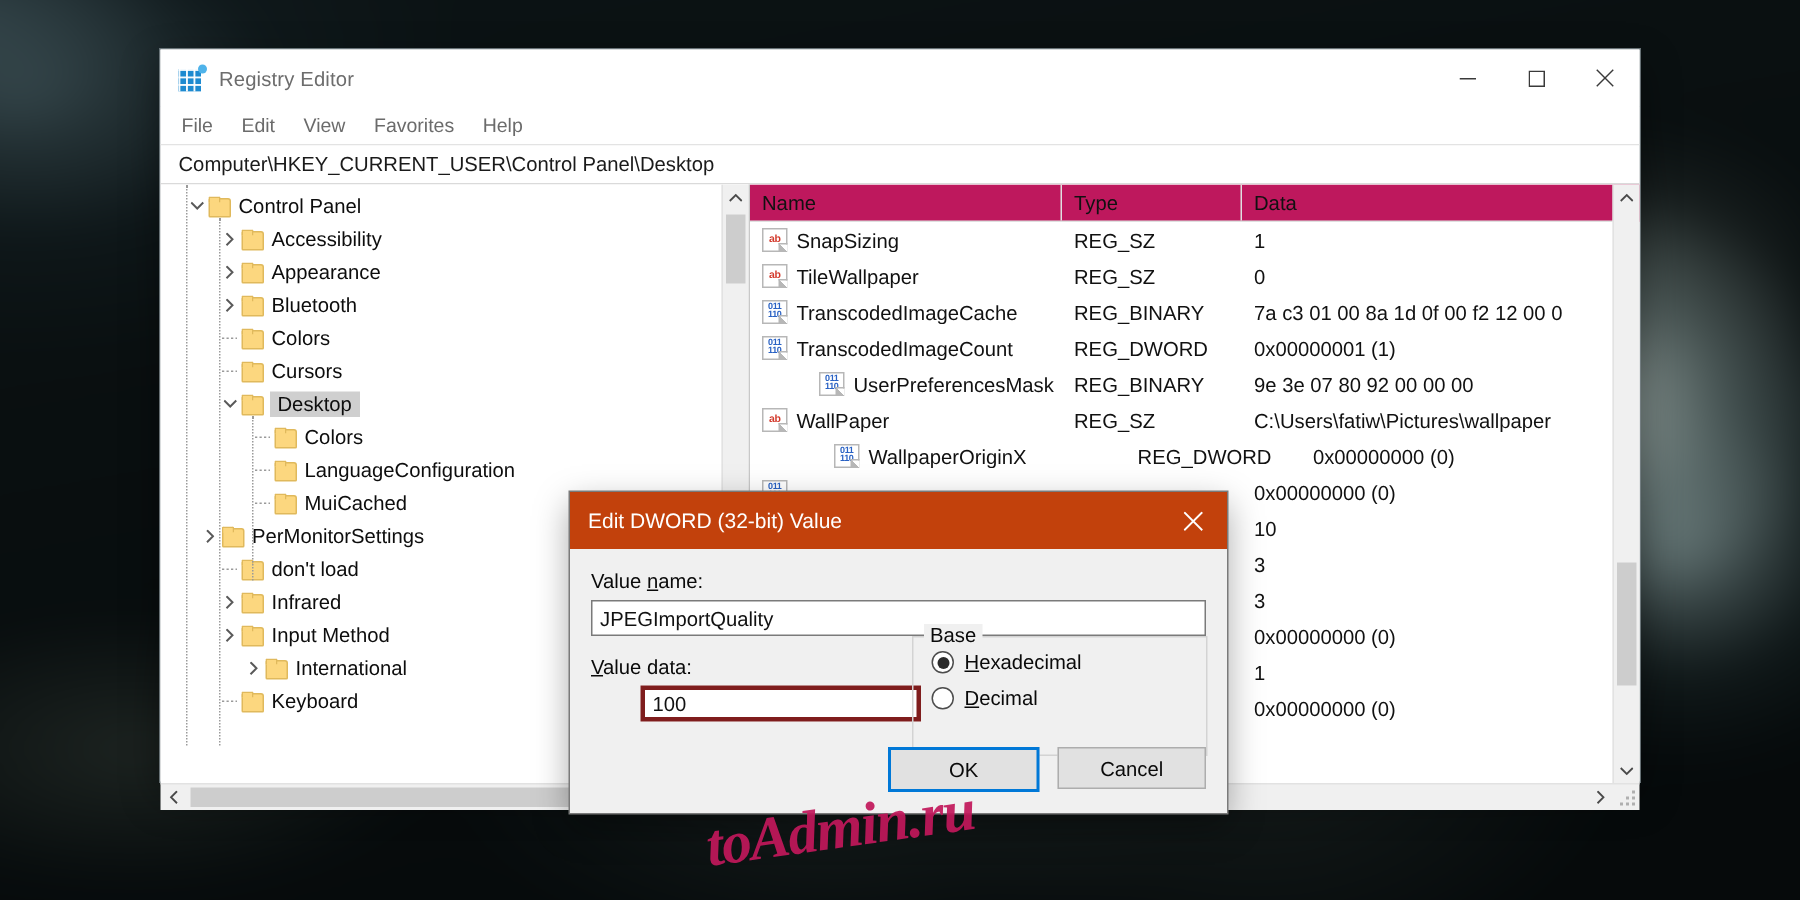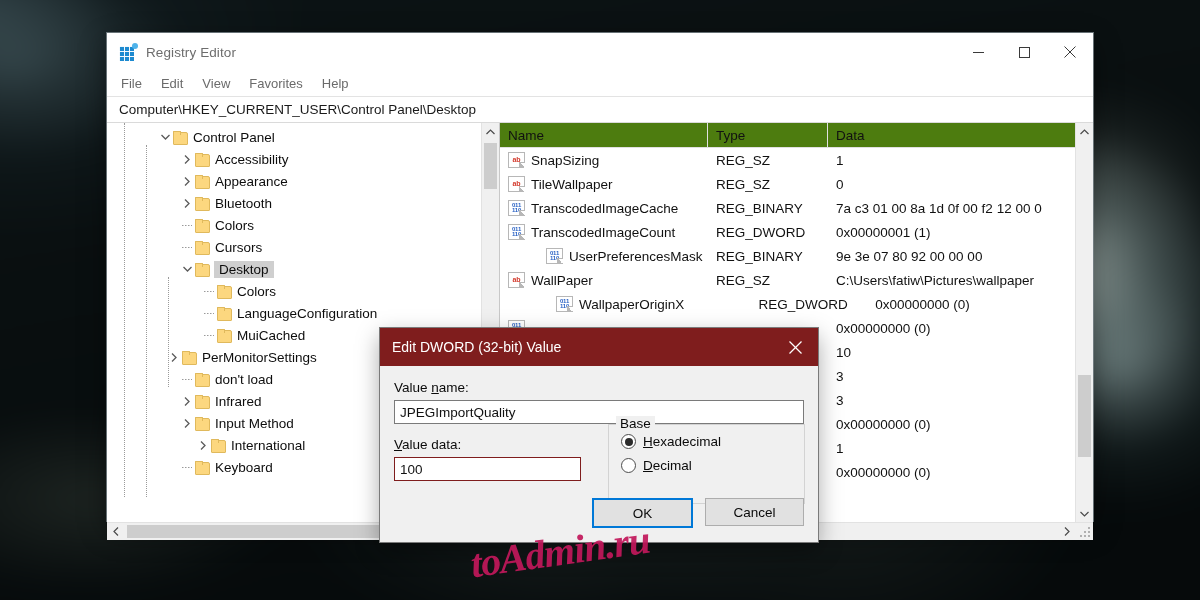--- a/index.html
+++ b/index.html
@@ -109,21 +109,20 @@
     width: 392px;
     background: #ffffff;
     position: relative;
     overflow: hidden;
     border-right: 1px solid #c8c8c8;
   }
   .tree {
     padding-top: 3px;
     font-size: 13.5px;
     color: #0d0d0d;
-    margin-left: 34px;
   }
   .tnode {
     height: 22px;
     display: flex; align-items: center;
     white-space: nowrap;
     position: relative;
   }
   .tnode .twist {
     width: 16px; height: 22px; flex: 0 0 16px;
     display:flex; align-items:center; justify-content:center;
@@ -198,21 +197,21 @@
   .listpane {
     flex: 1;
     background: #ffffff;
     position: relative;
     overflow: hidden;
   }
   .lv-header {
     height: 24px;
     display: flex;
     border-bottom: 1px solid #e0e0e0;
-    background: #4d7c0f;
+    background: #be185d;
     font-size: 13.5px; color: #111; text-align: center;
   }
   .lv-header .col {
     display:flex; align-items:center;
     padding-left: 8px;
     border-right: 1px solid #e0e0e0;
     box-sizing: border-box;
   }
   .lv-rows { font-size: 13.5px; color: #111; }
   .lv-row {
@@ -257,21 +256,21 @@
   
   #dialog {
     position: absolute;
     left: 380px; top: 328px;
     width: 438px; height: 214px;
     background: #f0f0f0;
     box-shadow: 0 0 0 1px #7a7a7a, 0 8px 22px rgba(0,0,0,0.35);
   }
   .dlg-title {
     height: 38px;
-    background: #7f1d1d;
+    background: #c2410c;
     display: flex; align-items: center;
     color: #ffffff;
     font-size: 14px;
     padding-left: 12px;
     position: relative;
   }
   .dlg-close {
     position: absolute; right: 0; top: 0;
     width: 45px; height: 38px;
     display:flex; align-items:center; justify-content:center;
@@ -285,21 +284,21 @@
   .txtinput {
     box-sizing: border-box;
     height: 24px;
     border: 1px solid #7a7a7a;
     background: #ffffff;
     font-size: 13.5px; color: #111;
     padding: 2px 5px;
     display: flex; align-items: center;
     font-family: "Liberation Sans", sans-serif;
   }
-  .txtinput.focused { border: 1px solid #7f1d1d; }
+  .txtinput.focused { border: 3px solid #7f1d1d; margin-left: 33px; }
   #valuename-input { width: 410px; margin-bottom: 13px; }
   #valuedata-input { width: 187px; }
 
   .groupbox {
     position: absolute;
     left: 228px; top: 58px;
     width: 195px; height: 78px;
     border: 1px solid #d3d3d3;
   }
   .groupbox .gb-title {

